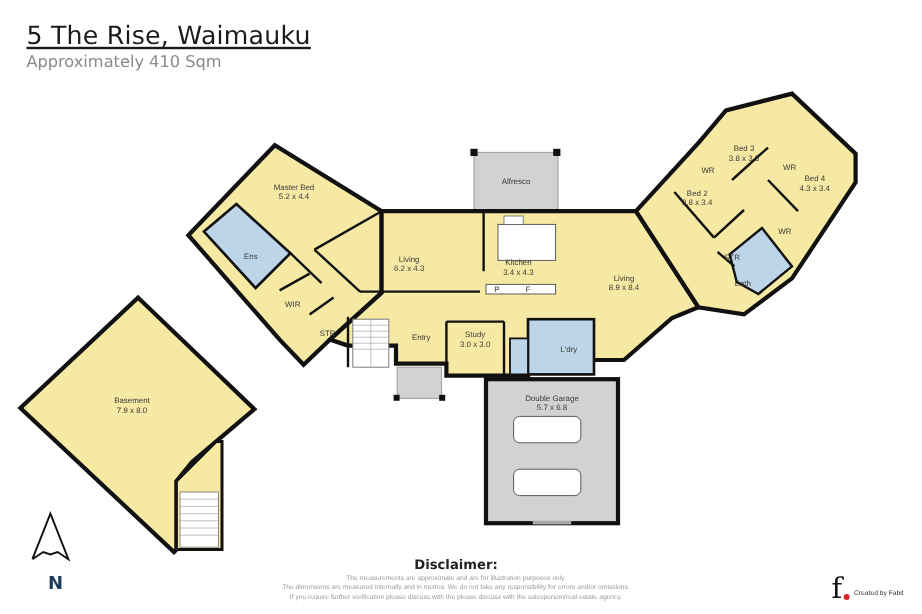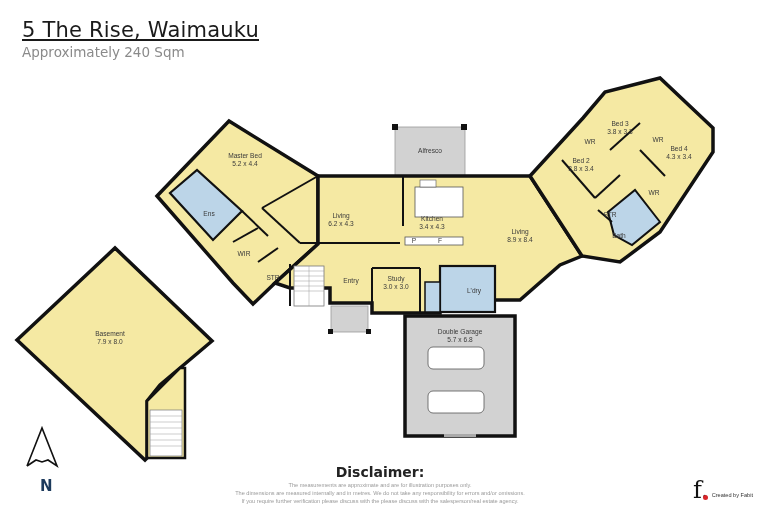--- a/index.html
+++ b/index.html
@@ -2,34 +2,34 @@
 <html><head>
 <meta charset="utf-8">
 <style>
   html, body { margin:0; padding:0; background:#ffffff; }
   body { width:768px; height:512px; position:relative; overflow:hidden; font-family:"Liberation Sans", sans-serif; }
   .title { position:absolute; left:22px; top:18px; font-size:21px; color:#1a1a1a; font-family:"DejaVu Sans", sans-serif; letter-spacing:0.2px;text-decoration:underline; }
   .subtitle { position:absolute; left:22px; top:44px; font-size:13.5px; color:#8a8a8a; font-family:"DejaVu Sans", sans-serif; }
   svg.plan { position:absolute; left:0; top:0; }
   .lbl { font-family:"Liberation Sans", sans-serif; font-size:6.6px; fill:#3a3a3a; text-anchor:middle; }
   .disclaimer { position:absolute; left:190px; top:464px; width:380px; text-align:center; }
-  .disclaimer .dh { font-family:"DejaVu Sans", sans-serif; font-weight:bold; font-size:14px; color:#222; margin-bottom:1px; }
+  .disclaimer .dh { font-family:"DejaVu Sans", sans-serif; font-weight:bold; font-size:11px; color:#222; margin-bottom:1px; }
   .disclaimer .dl { font-family:"Liberation Sans", sans-serif; font-size:5.6px; color:#9a9a9a; line-height:8px; white-space:nowrap; }
   .brand { position:absolute; left:693px; top:478px; display:flex; align-items:flex-end; gap:3px; }
   .brand .f { font-family:"DejaVu Serif", serif; font-size:24px; color:#111; line-height:24px; position:relative; }
   .brand .dot { width:5px; height:5px; background:#d8262b; border-radius:50%; position:absolute; left:10px; bottom:2px; }
   .brand .by { font-family:"Liberation Sans", sans-serif; font-size:5.6px; color:#333; margin-bottom:4px; }
   .north { position:absolute; left:22px; top:420px; }
   .north-n { position:absolute; left:40px; top:477px; font-family:"DejaVu Sans", sans-serif; font-weight:bold; font-size:15px; color:#1c3a5c; }
 </style>
 </head>
 <body>
 
 <div class="title">5 The Rise, Waimauku</div>
-<div class="subtitle">Approximately 240 Sqm</div>
+<div class="subtitle">Approximately 410 Sqm</div>
 
 <svg class="plan" width="768" height="512" viewBox="0 0 768 512" xmlns="http://www.w3.org/2000/svg">
 
   <g>
     <rect x="395" y="127" width="70" height="50" fill="#d2d2d2" stroke="#9a9a9a" stroke-width="0.8"></rect>
     <rect x="392" y="124" width="6" height="6" fill="#111"></rect>
     <rect x="461" y="124" width="6" height="6" fill="#111"></rect>
   </g>
 
   <g>

